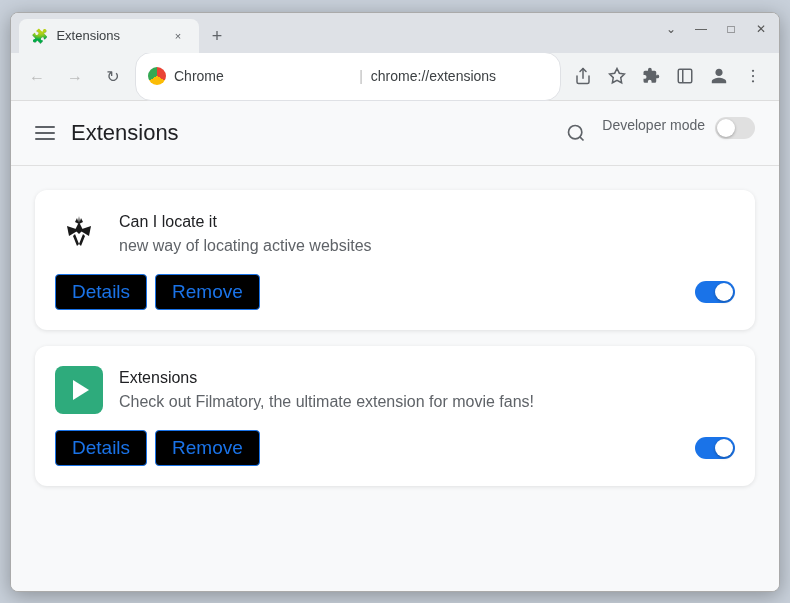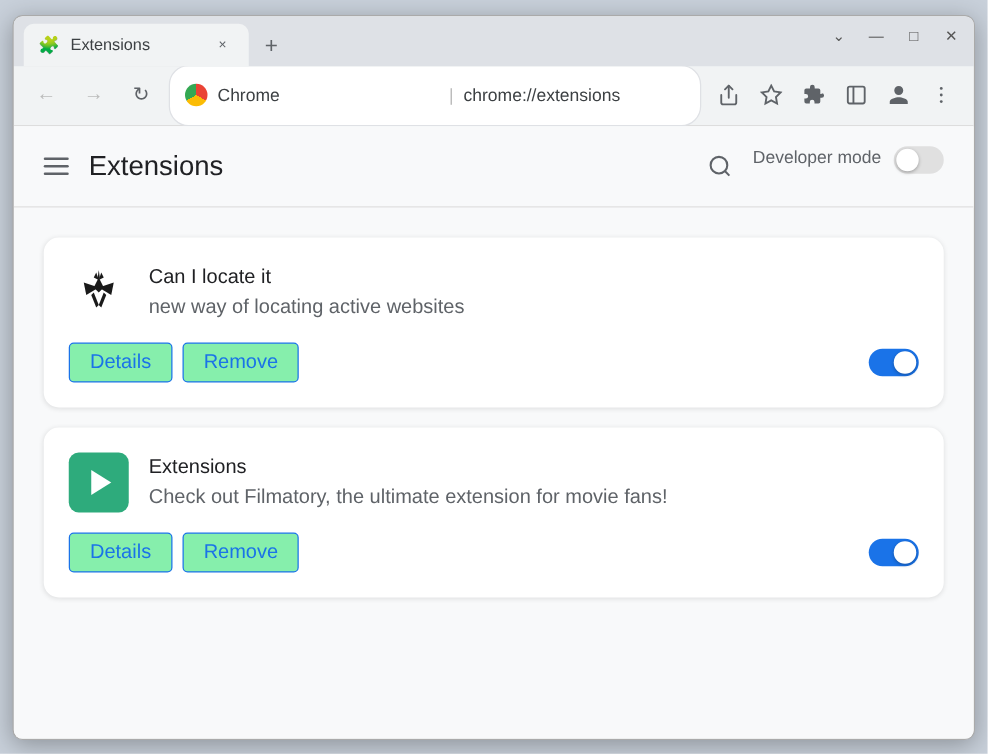--- a/index.html
+++ b/index.html
@@ -277,23 +277,23 @@
     }
     .card-bottom {
       display: flex;
       align-items: center;
       gap: 8px;
     }
     .ext-btn {
       border: 1px solid #1a73e8;
       border-radius: 4px;
       padding: 6px 16px;
-      font-size: 16px;
+      font-size: 19px;
       color: #1a73e8;
-      background: #86efac;
+      background: #000000;
       cursor: pointer;
       font-weight: 500;
     }
     .card-toggle-container {
       margin-left: auto;
     }
     
     .ext-icon-can-locate {
       display: flex;
       align-items: center;

